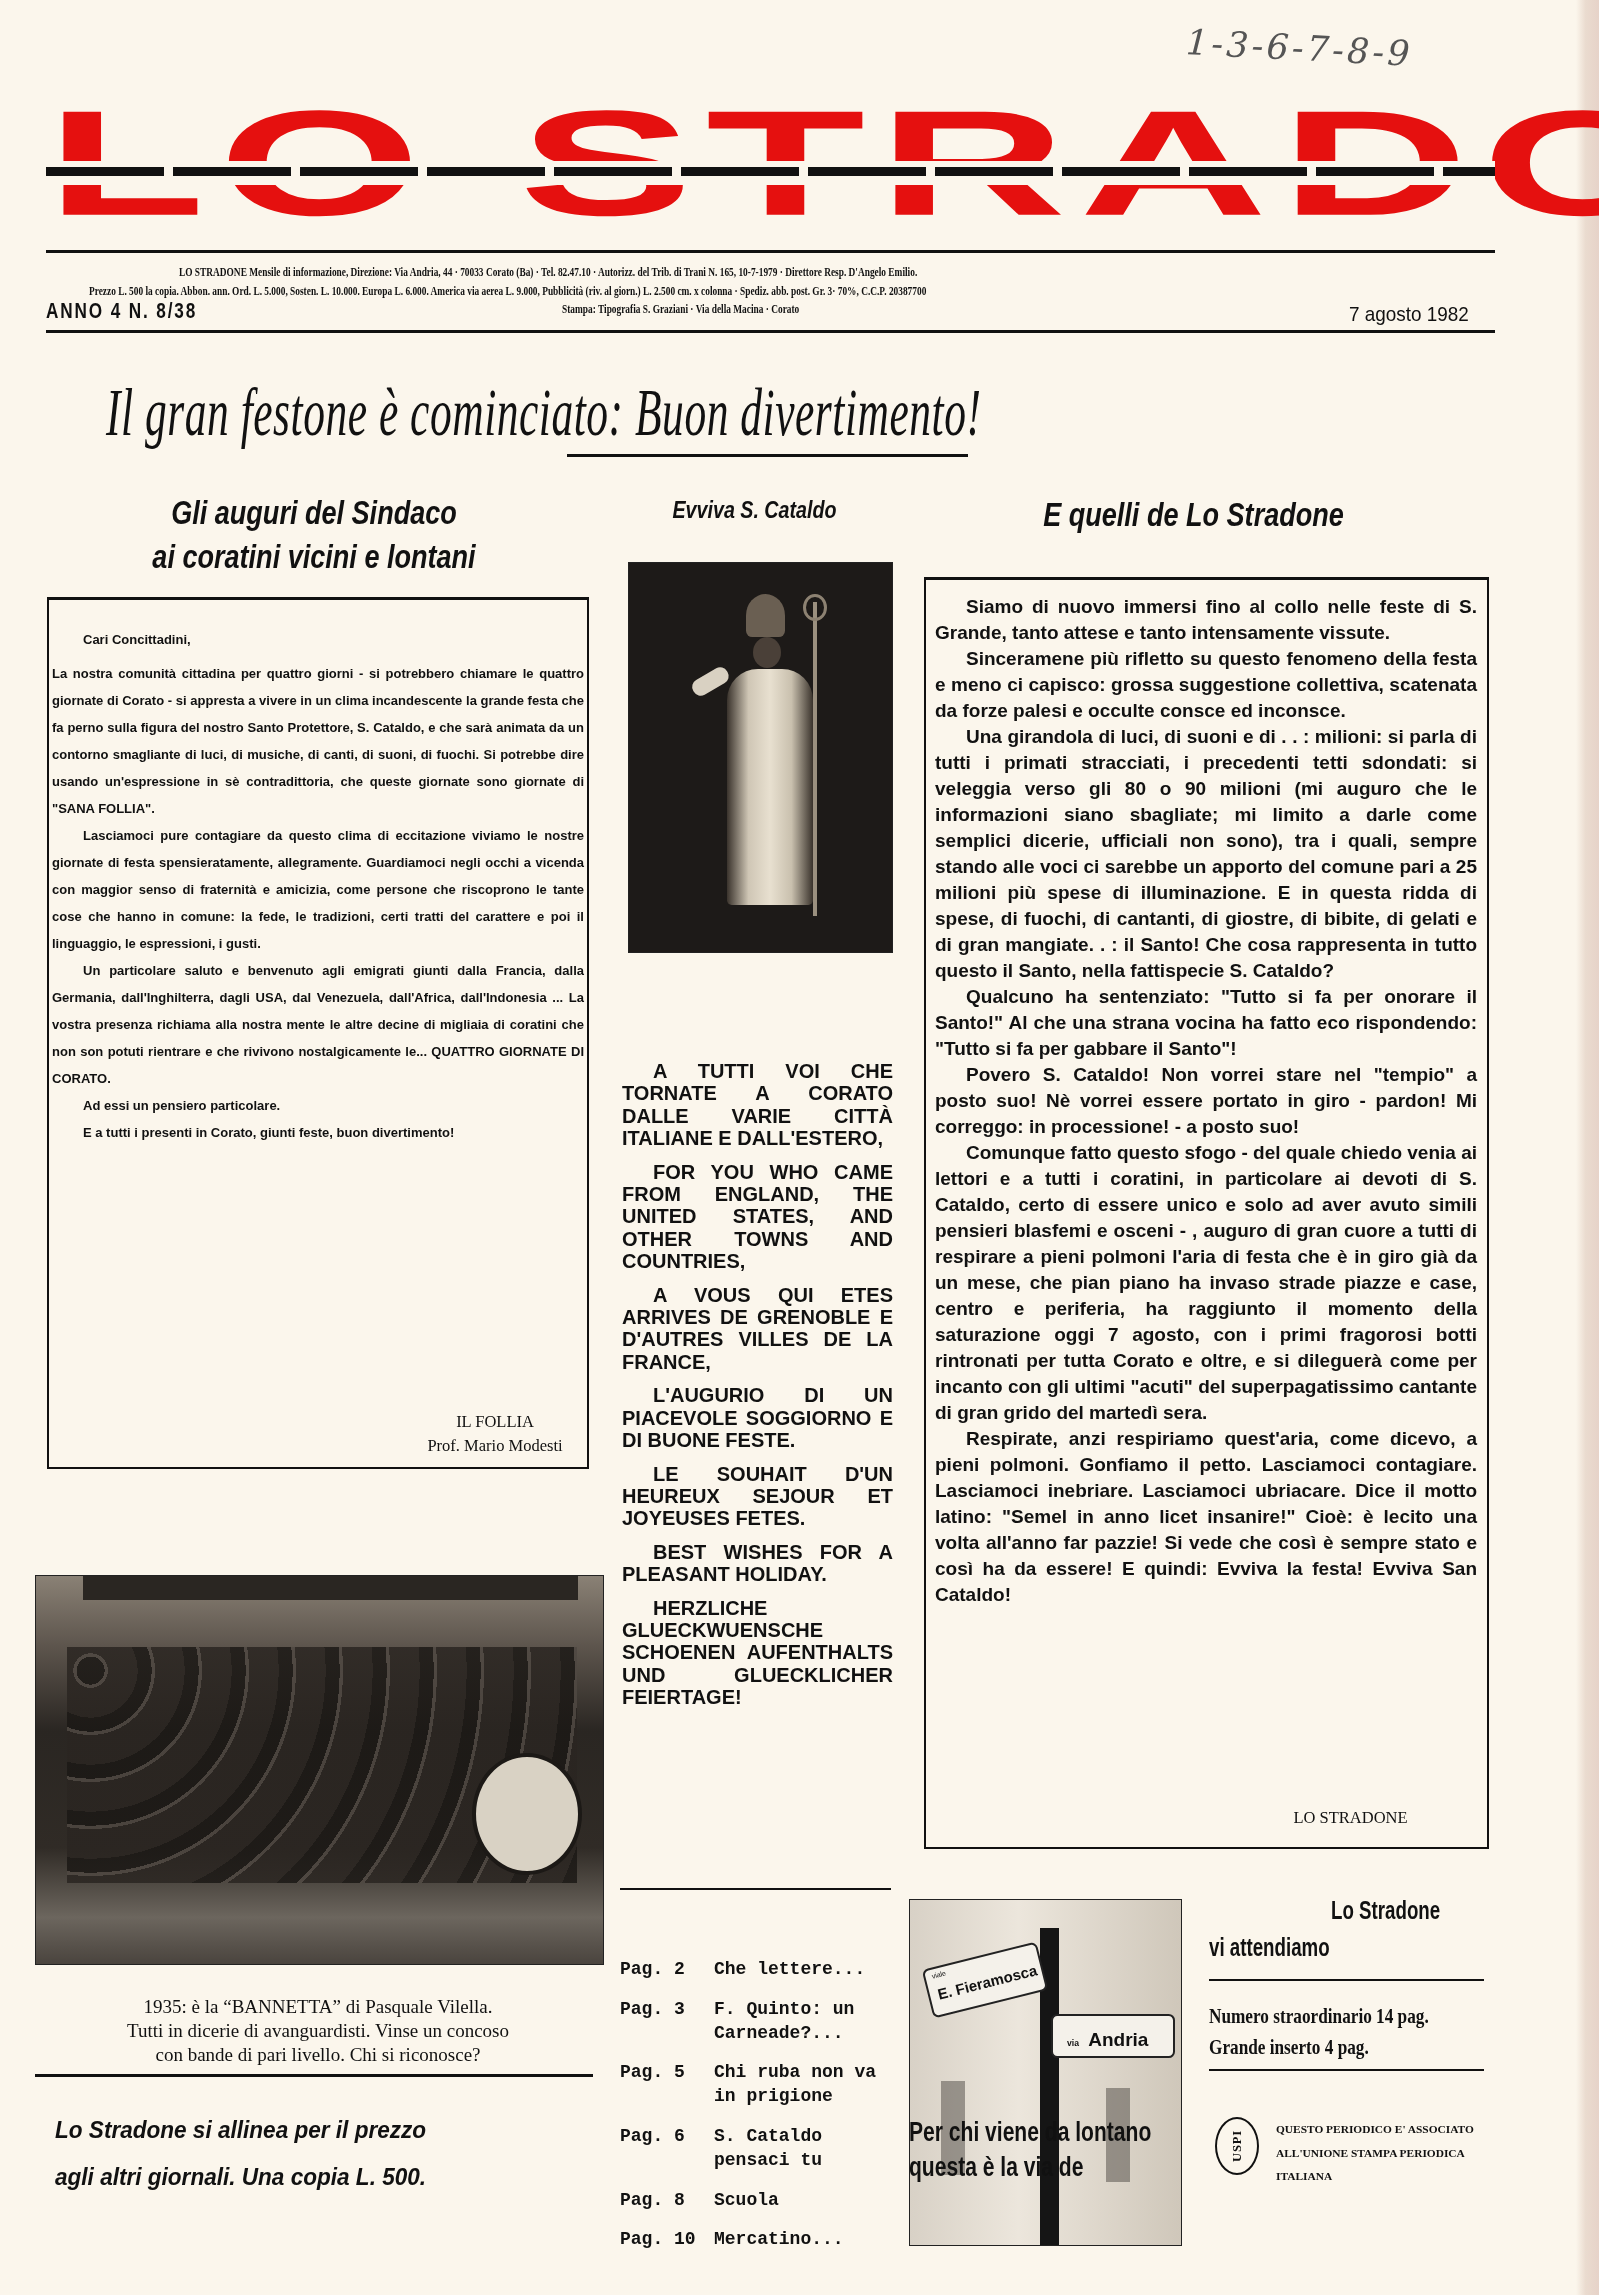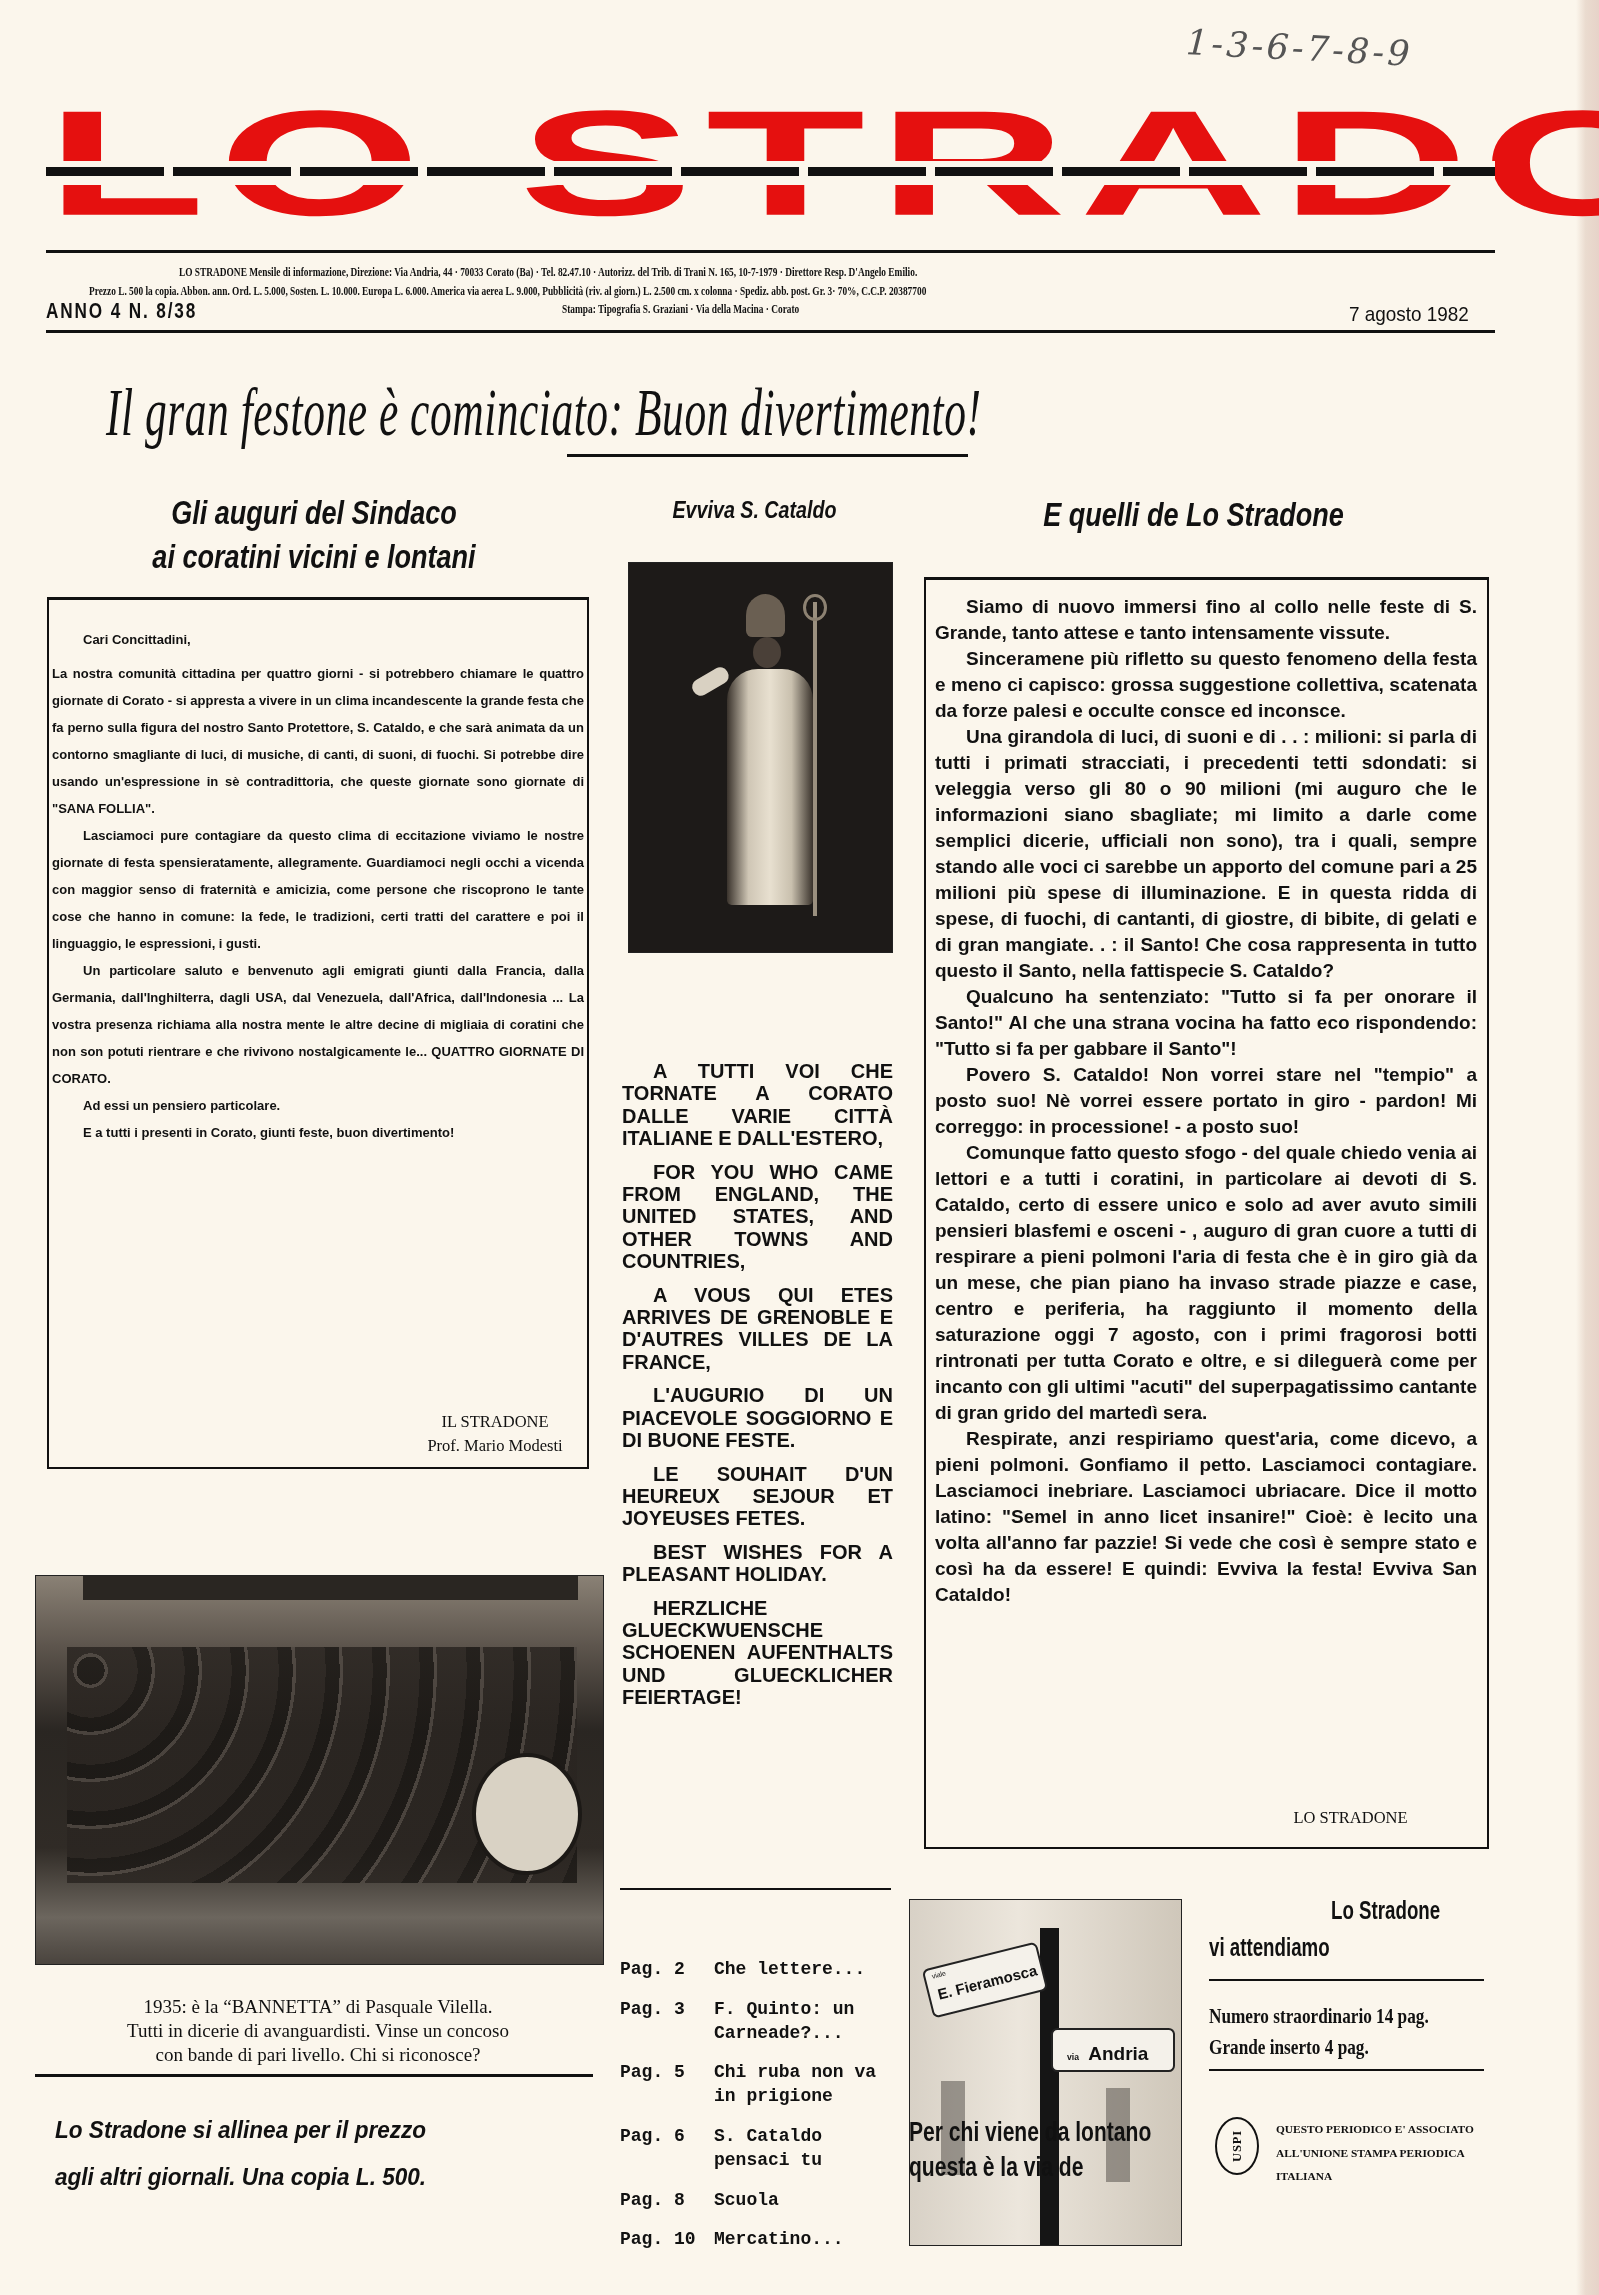--- a/index.html
+++ b/index.html
@@ -108,21 +108,21 @@
     transform: rotate(180deg); letter-spacing: 0.8px; }
   .uspi-text { position: absolute; left: 1276px; top: 2118px; font-family: "Liberation Serif", serif;
     font-weight: bold; font-size: 11.4px; line-height: 23.6px; white-space: nowrap; }
 
   
   .sign { position: absolute; background: #f4f1ea; border: 2.4px solid #222; border-radius: 6.3px;
     font-weight: bold; color: #111; }
   .sign.fiera { left: 15.7px; top: 55px; width: 118px; height: 50px; transform: rotate(-14deg);
     font-size: 15px; padding: 17.3px 0 0 7.9px; }
   .sign.fiera .small { position: absolute; left: 6.3px; top: 3.1px; font-size: 7px; font-weight: normal; }
-  .sign.andria { left: 141px; top: 128px; width: 124px; height: 44px; font-size: 19px; padding: 12.6px 0 0 14px; }
+  .sign.andria { left: 141px; top: 114px; width: 124px; height: 44px; font-size: 19px; padding: 12.6px 0 0 14px; }
   .sign.andria .via { font-size: 8.6px; margin-right: 4.7px; }
   .pole { position: absolute; left: 130px; top: 27.5px; width: 19px; height: 322px; background: #151515; }
   .building { position: absolute; background: rgba(60,55,50,0.45); }
 
   
   .saint-figure { position: absolute; left: 86px; top: 31px; width: 102px; height: 330px; }
   .saint-mitre { position: absolute; left: 31px; top: 0; width: 39px; height: 43px; background: #6a5f52;
     border-radius: 50% 50% 6.3px 6.3px; }
   .saint-face { position: absolute; left: 38px; top: 43px; width: 28px; height: 31px; background: #4a4038; border-radius: 50%; }
   .saint-robe { position: absolute; left: 11.8px; top: 75px; width: 86px; height: 236px;
@@ -171,21 +171,21 @@
 <div class="box sindaco"></div>
 <div class="body-text sindaco-text">
   <p class="salutation">Cari Concittadini,</p>
   <p class="noindent">La nostra comunità cittadina per quattro giorni - si potrebbero chiamare le quattro giornate di Corato - si appresta a vivere in un clima incandescente la grande festa che fa perno sulla figura del nostro Santo Protettore, S. Cataldo, e che sarà animata da un contorno smagliante di luci, di musiche, di canti, di suoni, di fuochi. Si potrebbe dire usando un'espressione in sè contradittoria, che queste giornate sono giornate di "SANA FOLLIA".</p>
   <p>Lasciamoci pure contagiare da questo clima di eccitazione viviamo le nostre giornate di festa spensieratamente, allegramente. Guardiamoci negli occhi a vicenda con maggior senso di fraternità e amicizia, come persone che riscoprono le tante cose che hanno in comune: la fede, le tradizioni, certi tratti del carattere e poi il linguaggio, le espressioni, i gusti.</p>
   <p>Un particolare saluto e benvenuto agli emigrati giunti dalla Francia, dalla Germania, dall'Inghilterra, dagli USA, dal Venezuela, dall'Africa, dall'Indonesia ... La vostra presenza richiama alla nostra mente le altre decine di migliaia di coratini che non son potuti rientrare e che rivivono nostalgicamente le... QUATTRO GIORNATE DI CORATO.</p>
   <p>Ad essi un pensiero particolare.</p>
   <p>E a tutti i presenti in Corato, giunti feste, buon divertimento!</p>
 </div>
 <div class="signature sig-sindaco">
-  <div>IL STRADONE</div>
+  <div>IL FOLLIA</div>
   <div>Prof. Mario Modesti</div>
 </div>
 
 <div class="photo saint">
   <div class="saint-figure">
     <div class="saint-crozier"></div>
     <div class="saint-crozier-head"></div>
     <div class="saint-robe"></div>
     <div class="saint-arm"></div>
     <div class="saint-mitre"></div>

